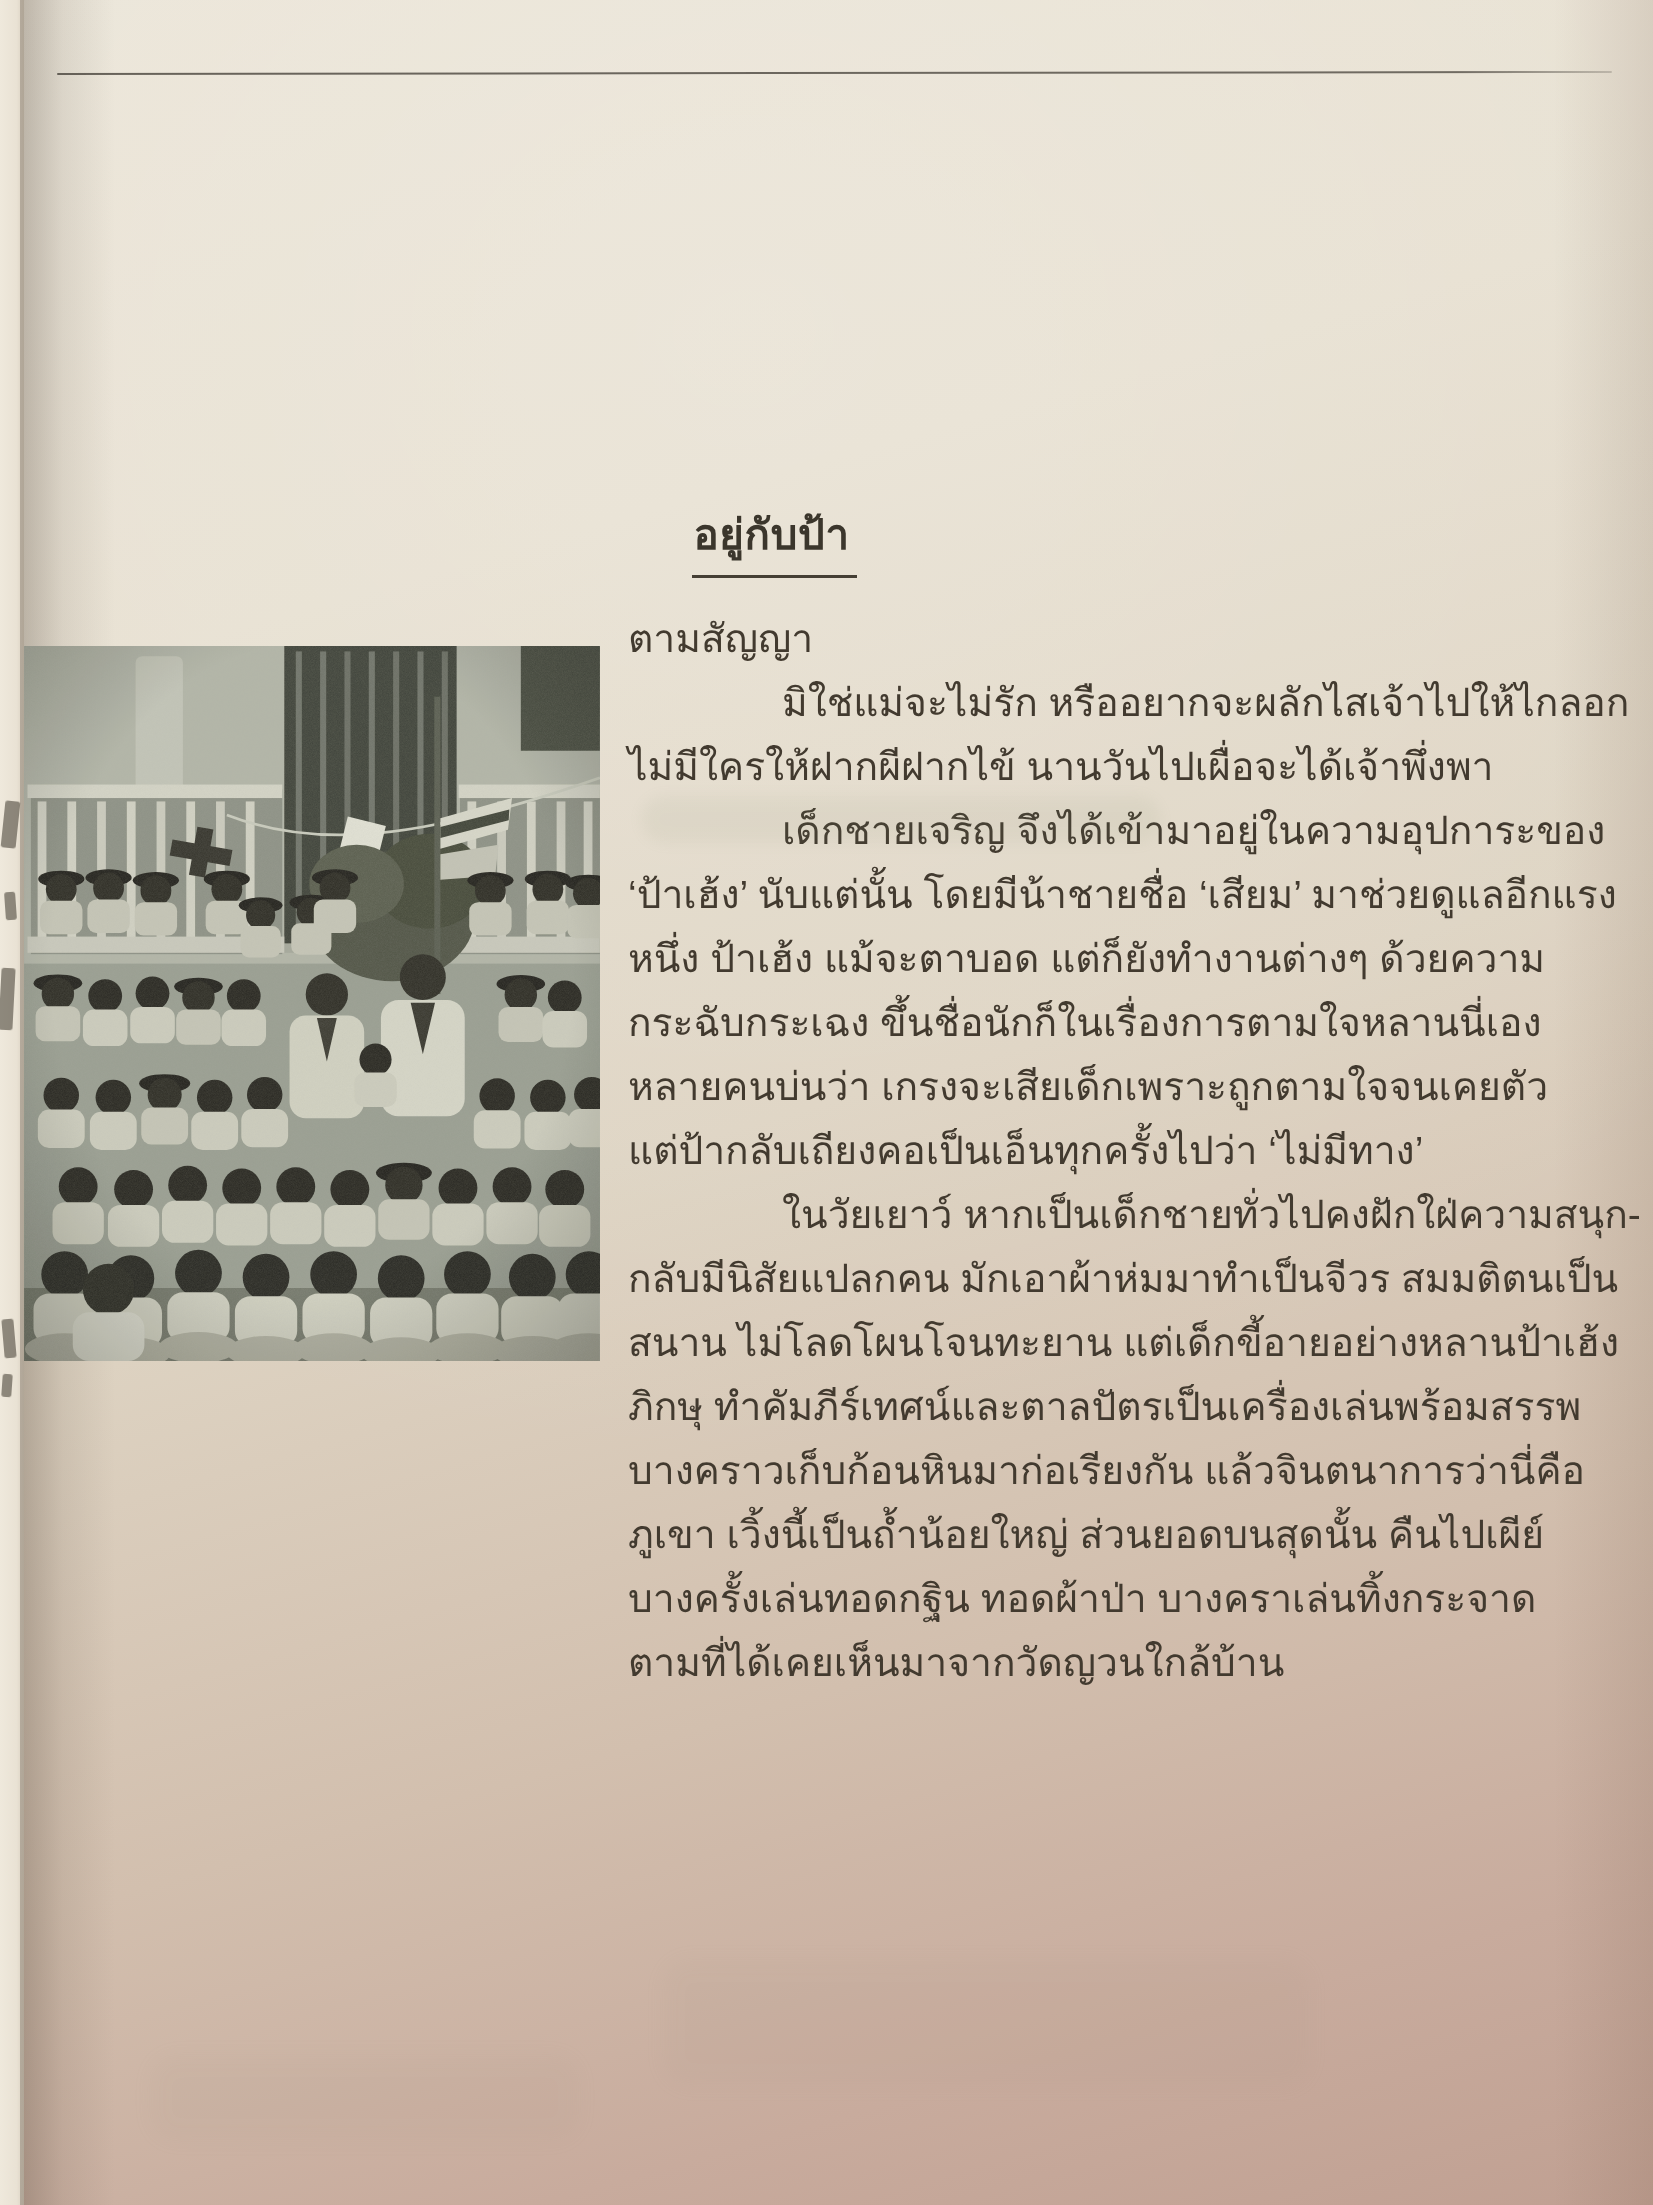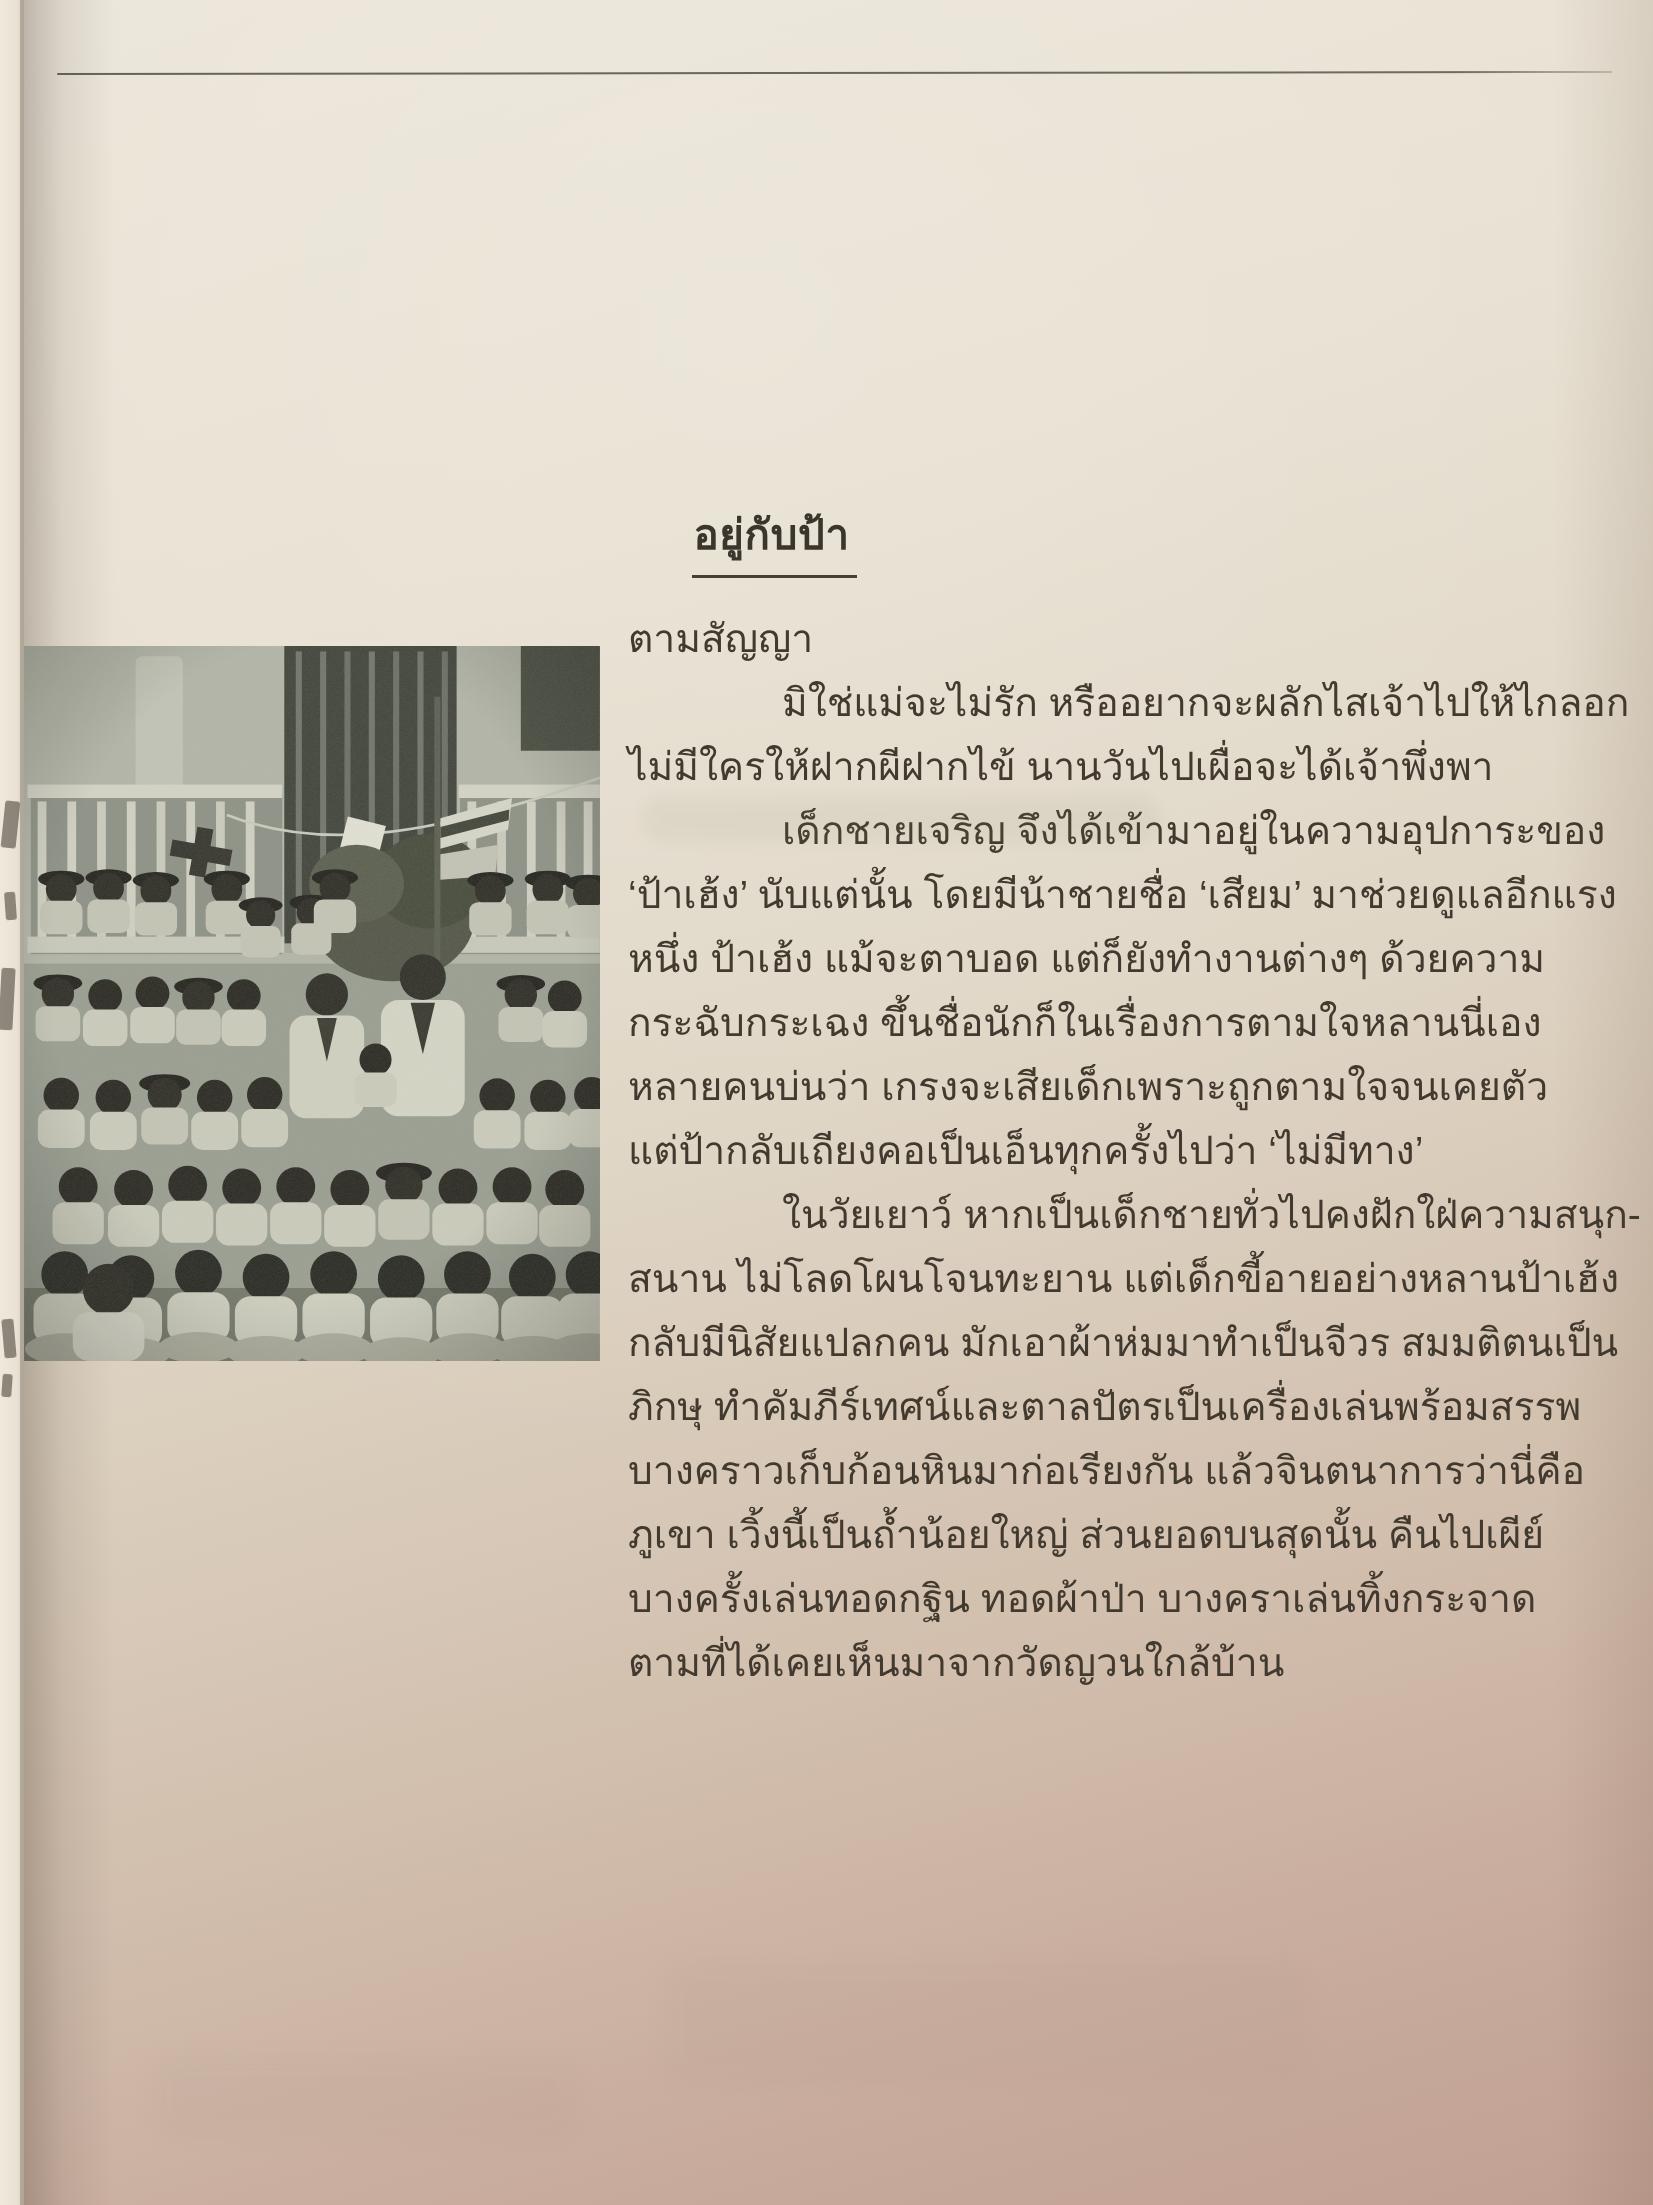--- a/index.html
+++ b/index.html
@@ -255,22 +255,22 @@
     <div class="line">ตามสัญญา</div>
     <div class="line indent">มิใช่แม่จะไม่รัก หรืออยากจะผลักไสเจ้าไปให้ไกลอก</div>
     <div class="line">ไม่มีใครให้ฝากผีฝากไข้ นานวันไปเผื่อจะได้เจ้าพึ่งพา</div>
     <div class="line indent">เด็กชายเจริญ จึงได้เข้ามาอยู่ในความอุปการะของ</div>
     <div class="line">‘ป้าเฮ้ง’ นับแต่นั้น โดยมีน้าชายชื่อ ‘เสียม’ มาช่วยดูแลอีกแรง</div>
     <div class="line">หนึ่ง ป้าเฮ้ง แม้จะตาบอด แต่ก็ยังทำงานต่างๆ ด้วยความ</div>
     <div class="line">กระฉับกระเฉง ขึ้นชื่อนักก็ในเรื่องการตามใจหลานนี่เอง</div>
     <div class="line">หลายคนบ่นว่า เกรงจะเสียเด็กเพราะถูกตามใจจนเคยตัว</div>
     <div class="line">แต่ป้ากลับเถียงคอเป็นเอ็นทุกครั้งไปว่า ‘ไม่มีทาง’</div>
     <div class="line indent">ในวัยเยาว์ หากเป็นเด็กชายทั่วไปคงฝักใฝ่ความสนุก-</div>
+    <div class="line">กลับมีนิสัยแปลกคน มักเอาผ้าห่มมาทำเป็นจีวร สมมติตนเป็น</div>
     <div class="line">สนาน ไม่โลดโผนโจนทะยาน แต่เด็กขี้อายอย่างหลานป้าเฮ้ง</div>
-    <div class="line">กลับมีนิสัยแปลกคน มักเอาผ้าห่มมาทำเป็นจีวร สมมติตนเป็น</div>
     <div class="line">ภิกษุ ทำคัมภีร์เทศน์และตาลปัตรเป็นเครื่องเล่นพร้อมสรรพ</div>
     <div class="line">บางคราวเก็บก้อนหินมาก่อเรียงกัน แล้วจินตนาการว่านี่คือ</div>
     <div class="line">ภูเขา เวิ้งนี้เป็นถ้ำน้อยใหญ่ ส่วนยอดบนสุดนั้น คืนไปเผีย์</div>
     <div class="line">บางครั้งเล่นทอดกฐิน ทอดผ้าป่า บางคราเล่นทิ้งกระจาด</div>
     <div class="line">ตามที่ได้เคยเห็นมาจากวัดญวนใกล้บ้าน</div>
   </main>
 
   <div class="ghost g1"></div>
   <div class="ghost g2"></div>
   <div class="ghost g3"></div>

